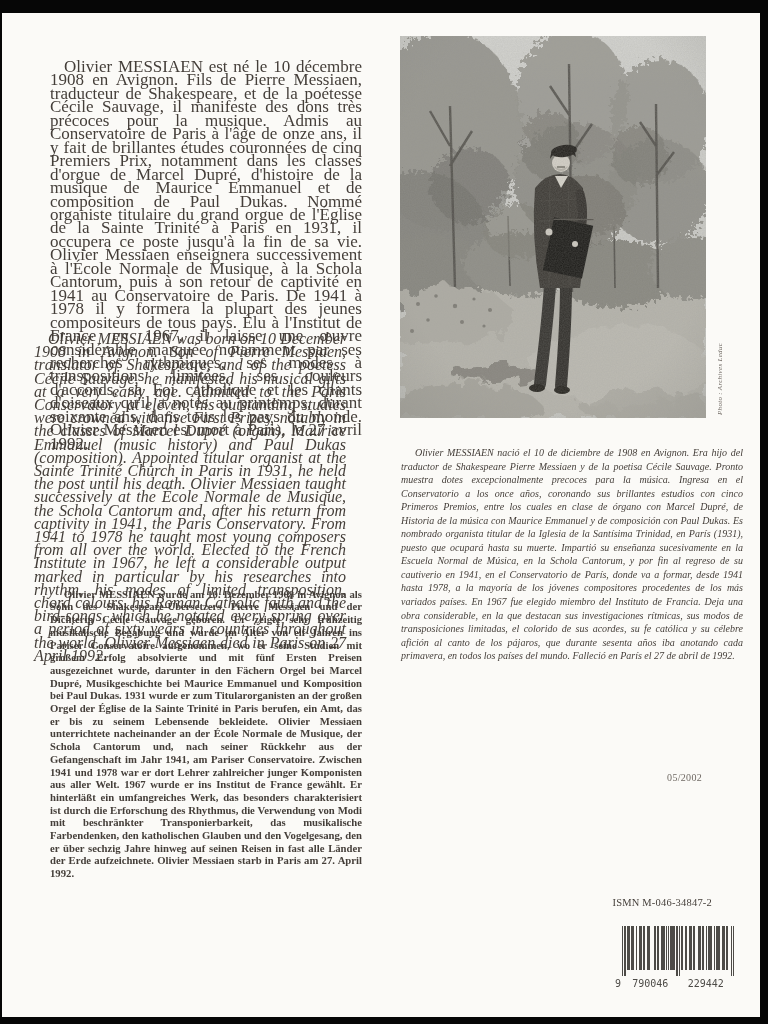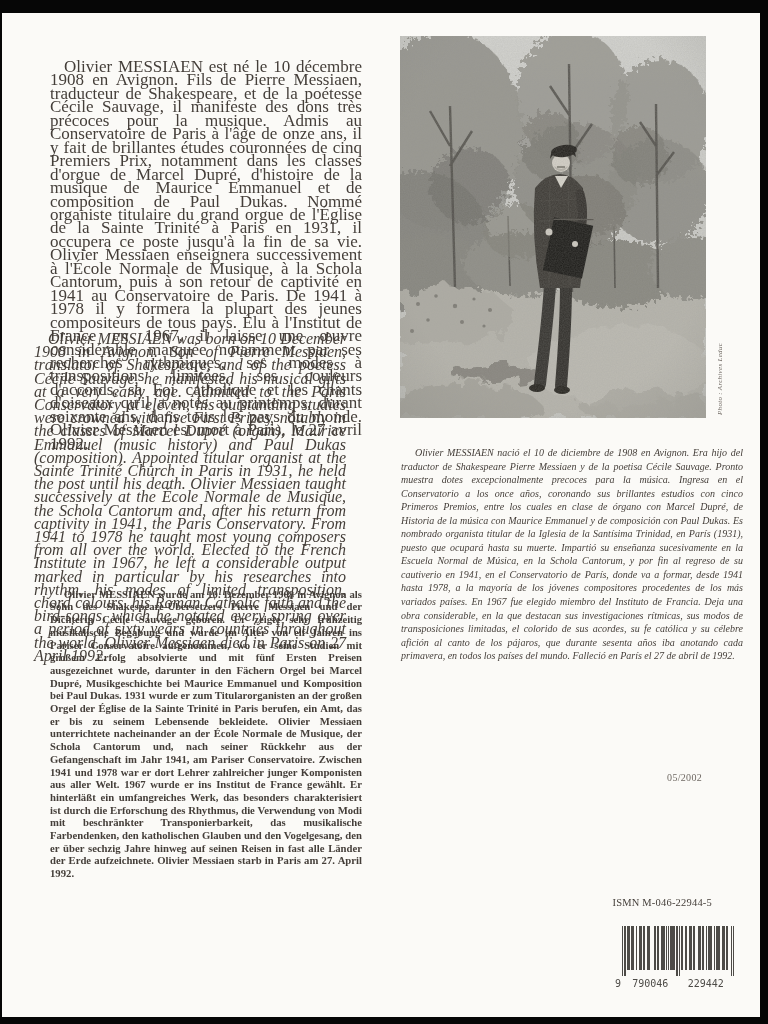--- a/index.html
+++ b/index.html
@@ -157,21 +157,21 @@
 
       <rect x="0" y="0" width="306" height="382" filter="url(#grain)"></rect>
       <rect x="0" y="0" width="306" height="382" fill="url(#vig)"></rect>
     </svg>
   </div>
 
   <div class="photo-credit">Photo : Archives Leduc</div>
 
   <div class="edition-date">05/2002</div>
 
-  <div class="ismn">ISMN M-046-22944-5</div>
+  <div class="ismn">ISMN M-046-34847-2</div>
 
   <div class="barcode" id="barcode">
       <svg width="124" height="66" viewBox="0 0 124 66" xmlns="http://www.w3.org/2000/svg" shape-rendering="crispEdges">
         <g fill="#4d4b47">
           <rect x="8.00" y="0" width="1.30" height="50"></rect>
           <rect x="10.36" y="0" width="1.30" height="50"></rect>
           <rect x="12.72" y="0" width="1.30" height="44"></rect>
           <rect x="13.90" y="0" width="1.30" height="44"></rect>
           <rect x="15.08" y="0" width="1.30" height="44"></rect>
           <rect x="17.44" y="0" width="1.30" height="44"></rect>

